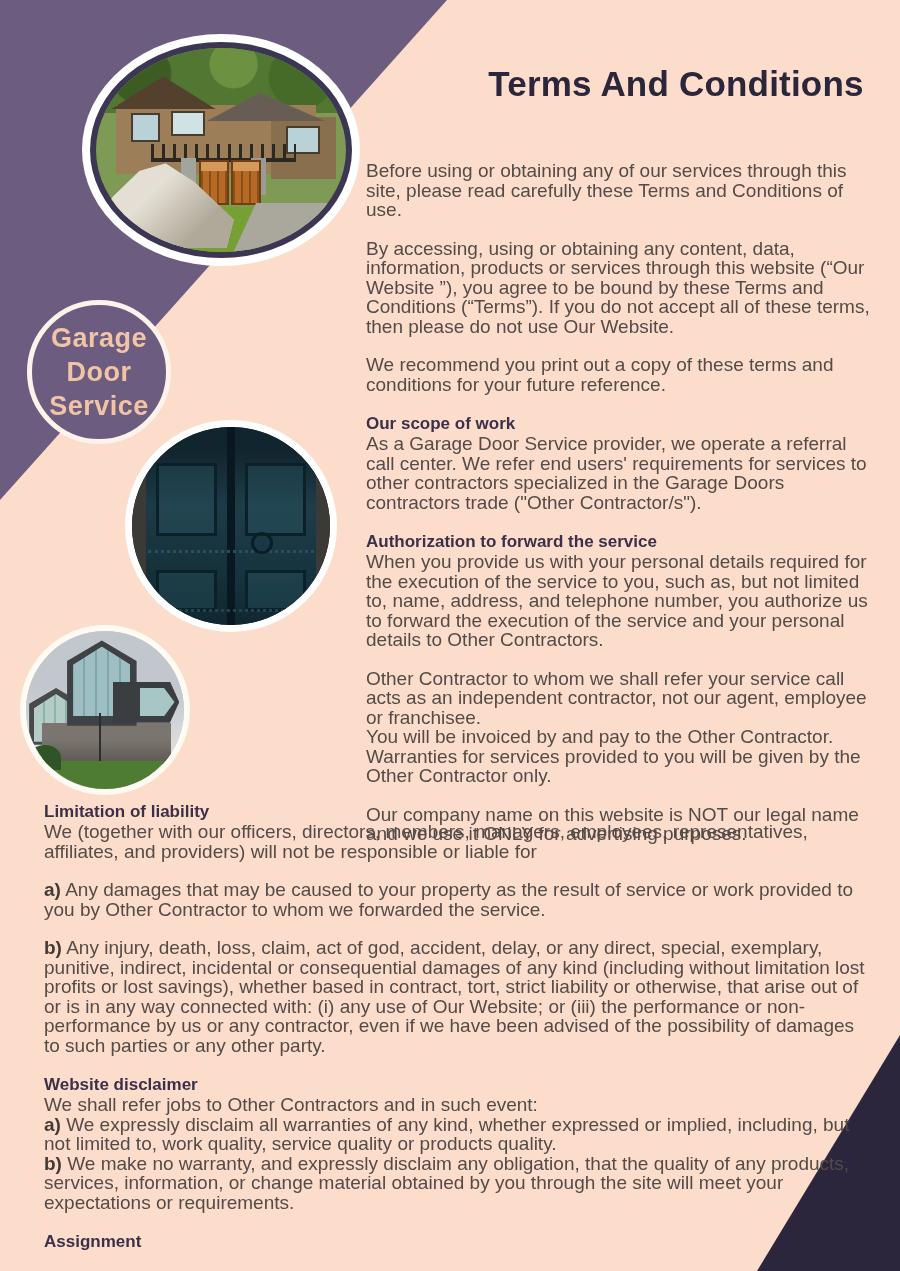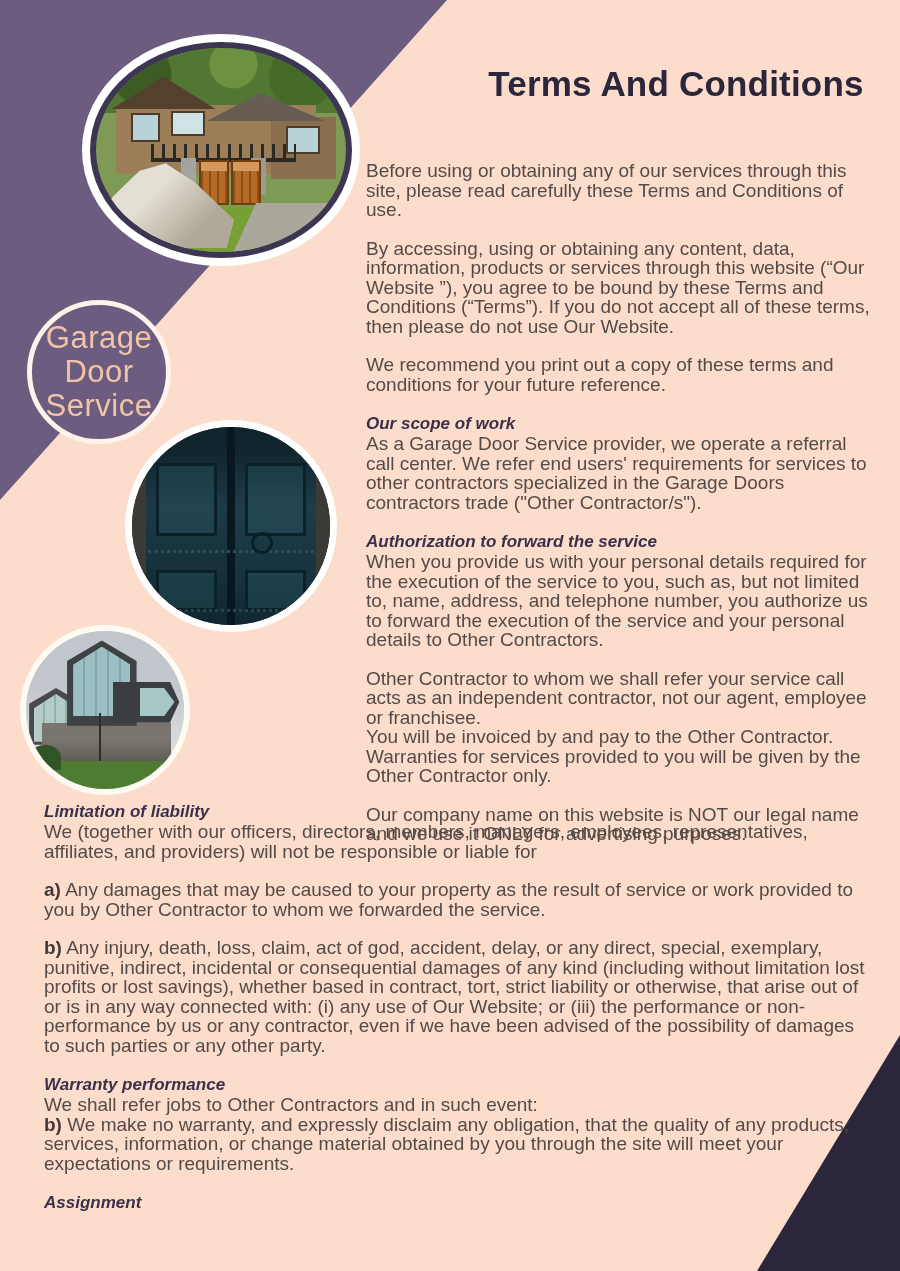--- a/index.html
+++ b/index.html
@@ -108,37 +108,37 @@
   .bs-grass{left:0;top:82%;width:100%;height:18%;background:#4e7c33;}
   .bs-bush{left:2%;top:72%;width:20%;height:16%;background:#2f5527;border-radius:50% 50% 0 0;}
   .bs-pole{left:46%;top:52%;width:2px;height:34%;background:#2d2d2d;}
   
   .badge{
     position:absolute;left:27px;top:300px;width:134px;height:134px;border-radius:50%;
     background:#6c5d80;border:5px solid #fdf3ea;z-index:2;
     display:flex;align-items:center;justify-content:center;text-align:center;
   }
   .badge-text{
-    font-size:31px;font-weight:normal;line-height:34px;color:#f2c4a6;
+    font-size:27px;font-weight:bold;line-height:34px;color:#f2c4a6;
     white-space:pre-line;letter-spacing:.5px;
   }
   
   .page-title{
     position:absolute;left:460px;top:48px;width:400px;margin:16px;z-index:2;
     font-size:35px;font-weight:bold;color:#2b263b;text-align:center;letter-spacing:.2px;
   }
   .col-right{position:absolute;left:366px;top:161px;width:508px;z-index:2;}
   .col-full{position:absolute;left:44px;top:801px;width:826px;z-index:2;}
   .para{
     font-size:19px;line-height:19.5px;color:#544b48;margin:0 0 19px;
     white-space:pre-line;
   }
   .para.tight{margin-bottom:0;}
   .sec-h{
-    font-size:17px;line-height:21px;font-weight:bold;color:#3a3049;margin:0;font-style:italic;
+    font-size:17px;line-height:21px;font-weight:bold;color:#3a3049;margin:0;
   }
   .pfx{font-weight:bold;color:#433a37;}
 </style>
 </head>
 <body>
 
 <div class="purple-swoosh"></div>
 <div class="dark-corner"></div>
 
 <div class="photo photo-house">
@@ -213,18 +213,19 @@
 Warranties for services provided to you will be given by the Other Contractor only.</p>
   <p class="para">Our company name on this website is NOT our legal name and we use it ONLY for advertising purposes.</p>
 </div>
 
 <div class="col-full">
   <h2 class="sec-h">Limitation of liability</h2>
   <p class="para">We (together with our officers, directors, members, managers, employees, representatives, affiliates, and providers) will not be responsible or liable for</p>
   <p class="para"><b class="pfx">a)</b><span> Any damages that may be caused to your property as the result of service or work provided to you by Other Contractor to whom we forwarded the service.</span></p>
   <p class="para"><b class="pfx">b)</b><span> Any injury, death, loss, claim, act of god, accident, delay, or any direct, special, exemplary, punitive, indirect, incidental or consequential damages of any kind (including without limitation lost profits or lost savings), whether based in contract, tort, strict liability or otherwise, that arise out of or is in any way connected with: (i) any use of Our Website; or (iii) the performance or non-performance by us or any contractor, even if we have been advised of the possibility of damages to such parties or any other party.</span></p>
 
-  <h2 class="sec-h">Warranty performance</h2>
+  <h2 class="sec-h">Website disclaimer</h2>
   <p class="para tight">We shall refer jobs to Other Contractors and in such event:</p>
+  <p class="para tight"><b class="pfx">a)</b><span> We expressly disclaim all warranties of any kind, whether expressed or implied, including, but not limited to, work quality, service quality or products quality.</span></p>
   <p class="para"><b class="pfx">b)</b><span> We make no warranty, and expressly disclaim any obligation, that the quality of any products, services, information, or change material obtained by you through the site will meet your expectations or requirements.</span></p>
 
   <h2 class="sec-h">Assignment</h2>
 </div>
 
 </body></html>

